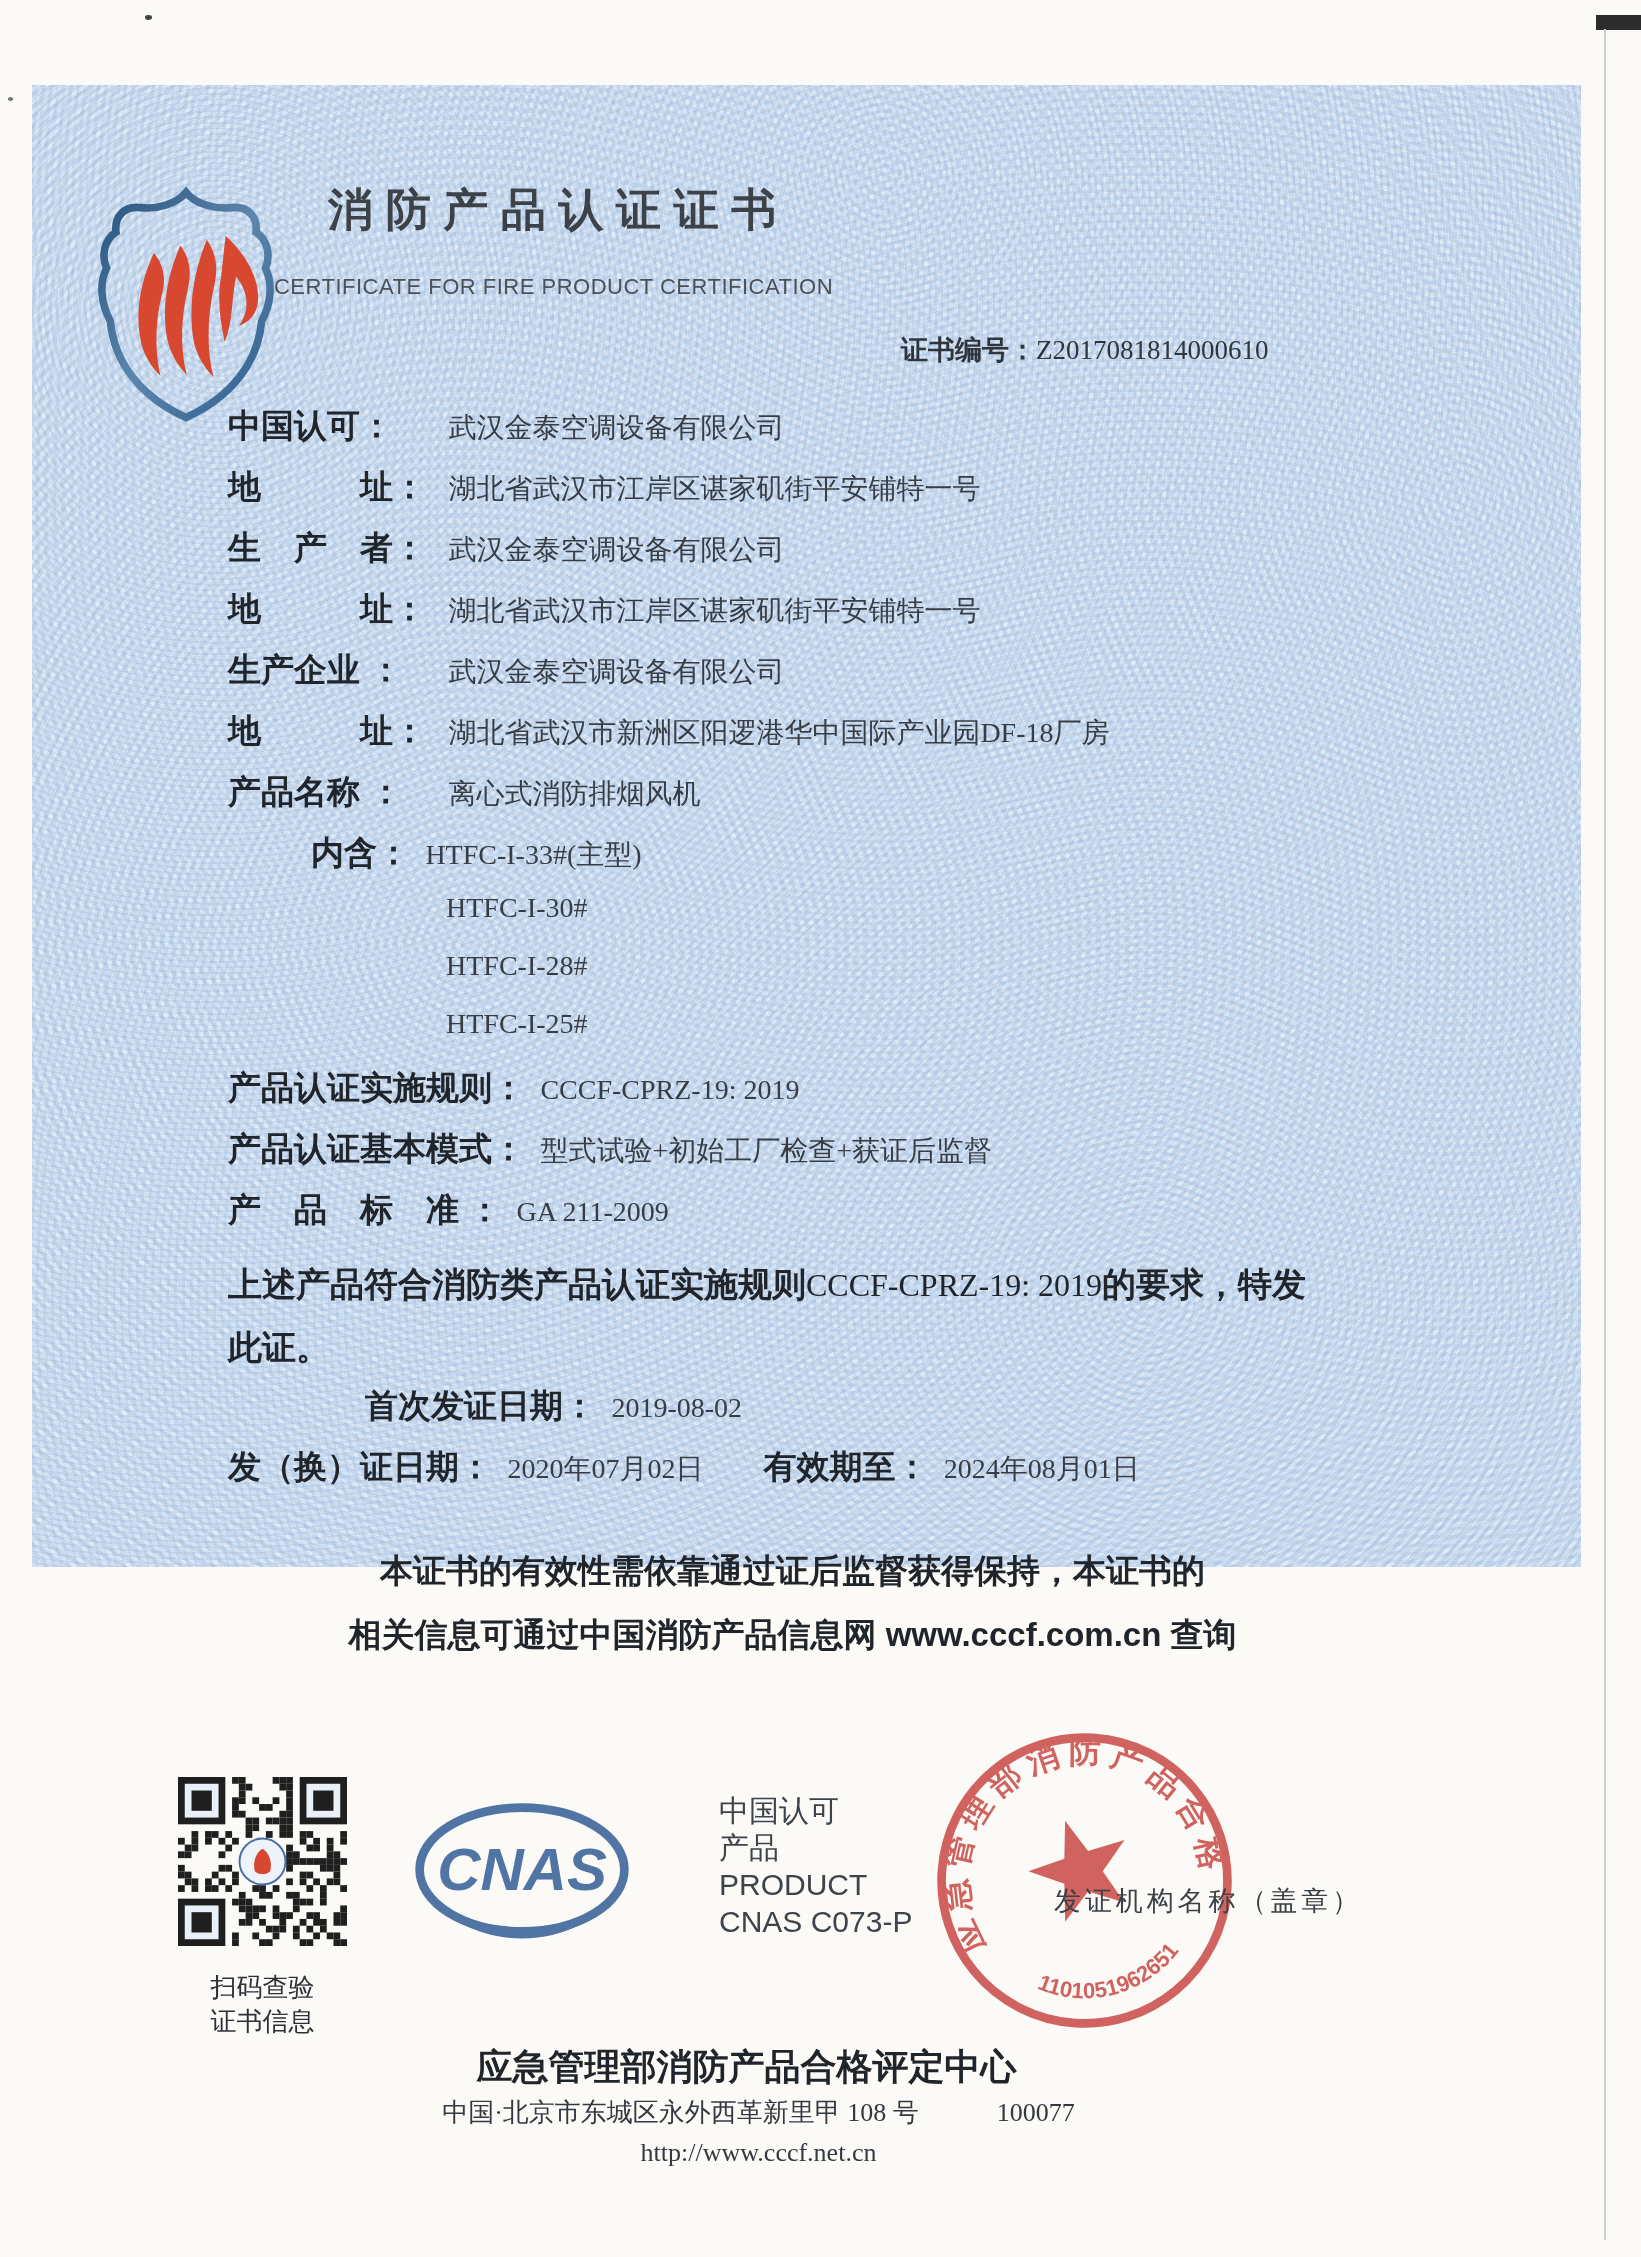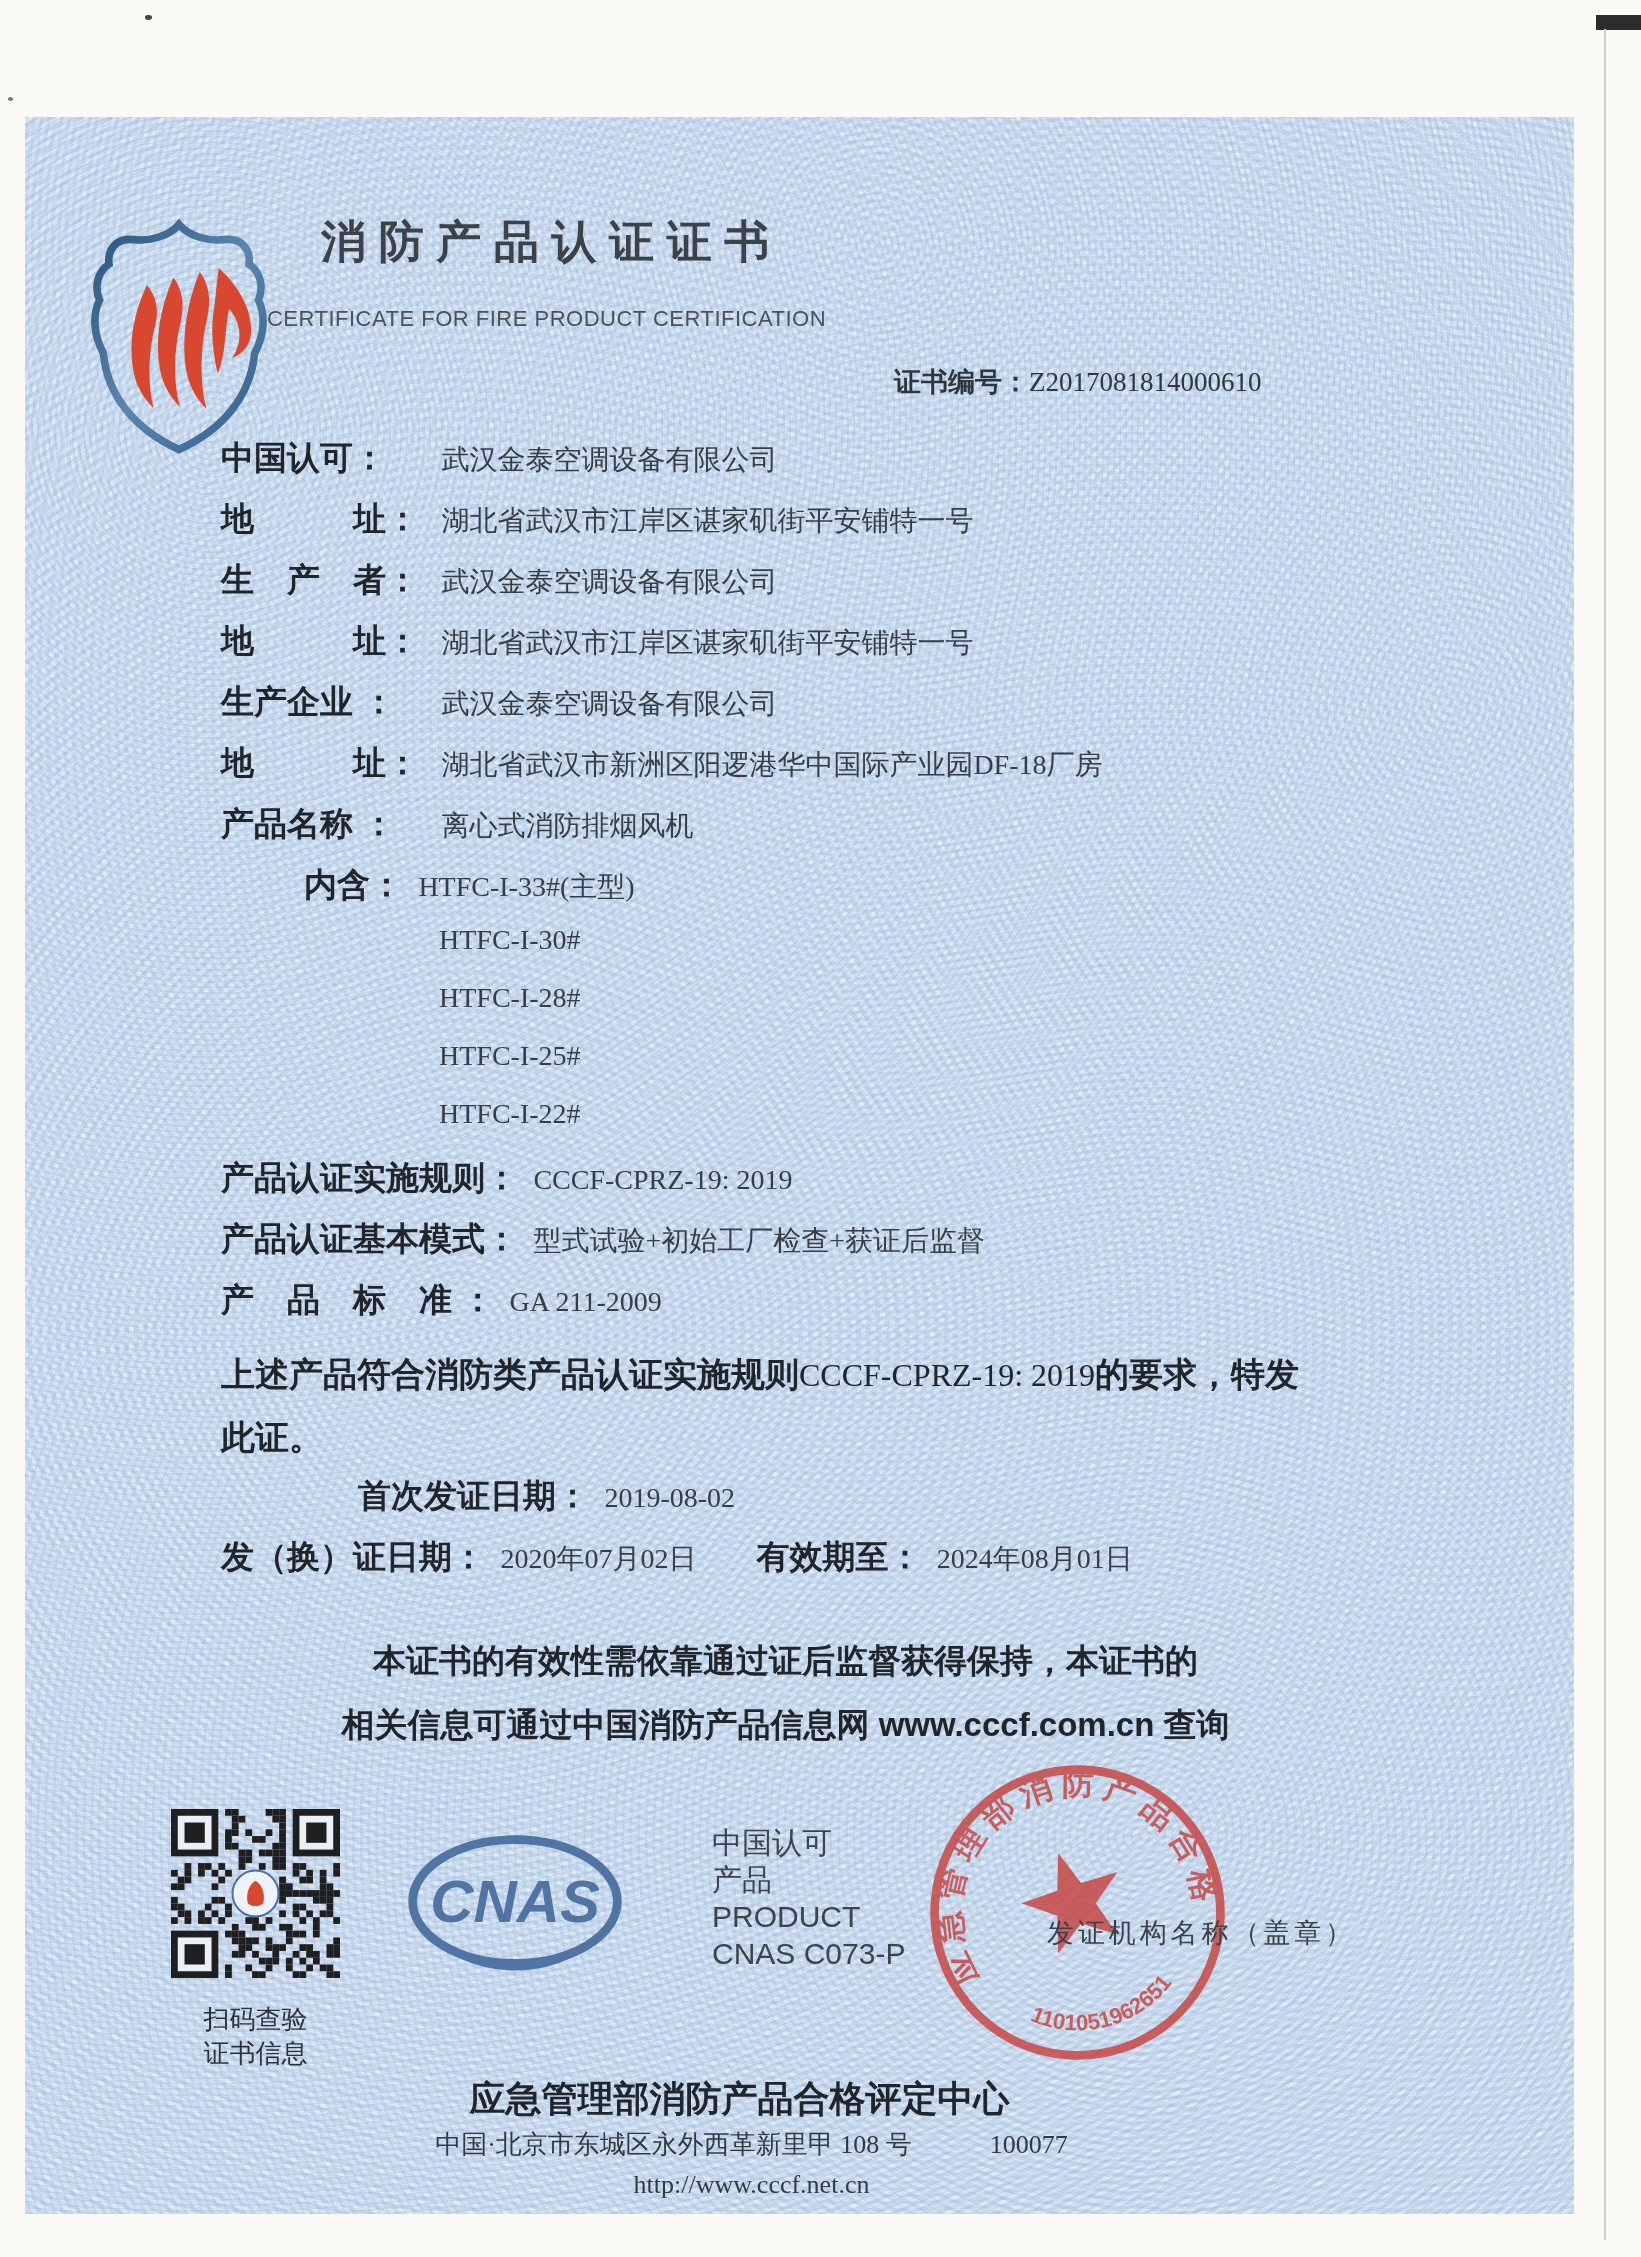--- a/index.html
+++ b/index.html
@@ -9,29 +9,28 @@
     font-family:"Liberation Sans",sans-serif;
   }
   
   .scan-edge{position:absolute;left:1604px;top:29px;width:1.9px;height:2211px;background:#cfcfcb;}
   .scan-mark{position:absolute;left:1596px;top:15.4px;width:50px;height:14.5px;background:#2c2c2c;}
   .speck1{position:absolute;left:145px;top:15.4px;width:6.8px;height:4.8px;background:#444;border-radius:50%;}
   .speck2{position:absolute;left:7.7px;top:97px;width:5.8px;height:3.9px;background:#777;border-radius:50%;}
 
   
   .cert{
-    position:absolute;left:25px;top:85px;width:1549px;height:2097px;
+    position:absolute;left:32px;top:85px;width:1549px;height:1482px;
     background-color:#e1ebf6;
     background-image:
       repeating-radial-gradient(circle at 12% 15%, rgba(255,255,255,0) 0 3.9px, rgba(138,172,214,.20) 3.9px 5.8px),
       repeating-radial-gradient(circle at 55% 6%,  rgba(138,172,214,.16) 0 2.9px, rgba(255,255,255,0) 2.9px 6.8px),
       repeating-radial-gradient(circle at 92% 28%, rgba(138,172,214,.15) 0 3.9px, rgba(255,255,255,0) 3.9px 8.7px),
       repeating-radial-gradient(circle at 28% 58%, rgba(138,172,214,.16) 0 4.8px, rgba(255,255,255,0) 4.8px 9.7px),
       repeating-radial-gradient(circle at 72% 82%, rgba(138,172,214,.18) 0 2.9px, rgba(255,255,255,0) 2.9px 7.7px);
-    margin-top: 32px;
   }
   .abs{position:absolute;}
 
   
   .logo{left:50px;top:92px;width:208px;height:256px;}
   .title{
     left:290px;top:95px;width:473px;text-align:center;
     font-size:45px;font-weight:bold;letter-spacing:12.6px;color:#3d4249;
   }
   .subtitle{
@@ -147,23 +146,20 @@
       <span class="val">HTFC-I-33#(主型)</span>
     </div>
     <div class="frow model-row">
       <span class="val">HTFC-I-30#</span>
     </div>
     <div class="frow model-row">
       <span class="val">HTFC-I-28#</span>
     </div>
     <div class="frow model-row">
       <span class="val">HTFC-I-25#</span>
-    </div>
-    <div class="frow model-row">
-      <span class="val">HTFC-I-22#</span>
     </div>
 
     <div class="frow">
       <span class="lbl">产品认证实施规则：</span>
       <span class="val">CCCF-CPRZ-19: 2019</span>
     </div>
     <div class="frow">
       <span class="lbl">产品认证基本模式：</span>
       <span class="val">型式试验+初始工厂检查+获证后监督</span>
     </div>

